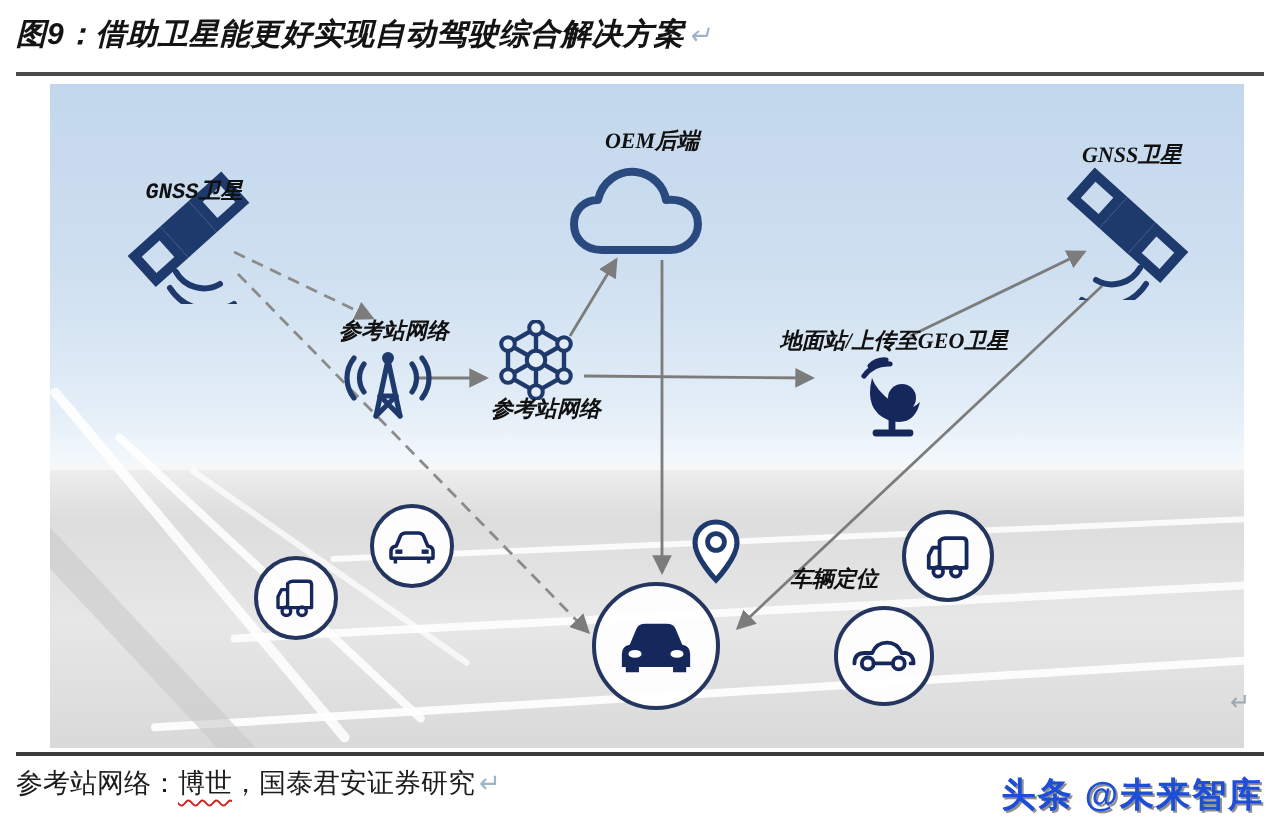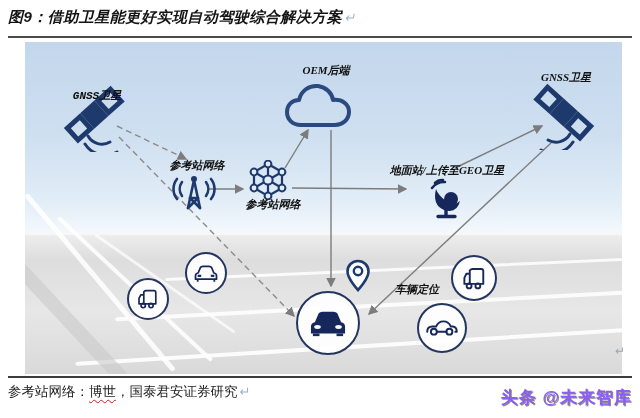--- a/index.html
+++ b/index.html
@@ -46,21 +46,21 @@
   .source-line{
     left:8px;top:383px;font-family:"Liberation Serif",serif;font-size:13.5px;color:#1c1c1c;
     white-space:nowrap;
   }
   .squiggle{
     text-decoration-line:underline;text-decoration-style:wavy;
     text-decoration-color:#cc2222;text-underline-offset:3px;text-decoration-thickness:1px;
   }
   .watermark{
     right:8px;top:386px;font-size:17px;font-weight:bold;letter-spacing:1px;
-    color:#8b5cf6;text-shadow:1px 1px 0 #8f8f8f,-1px -1px 0 #ffffff;white-space:nowrap;
+    color:#1d4ed8;text-shadow:1px 1px 0 #8f8f8f,-1px -1px 0 #ffffff;white-space:nowrap;
     font-family:"Liberation Sans",sans-serif;z-index:5;
   }
   .img-return{left:615px;top:344px;color:#9aa7b5;font-size:12px;z-index:4;}
 </style>
 </head>
 <body>
 
 <div class="abs fig-title"><span>图9：借助卫星能更好实现自动驾驶综合解决方案</span><span class="return-mark">↵</span></div>
 <div class="abs title-rule"></div>
 

